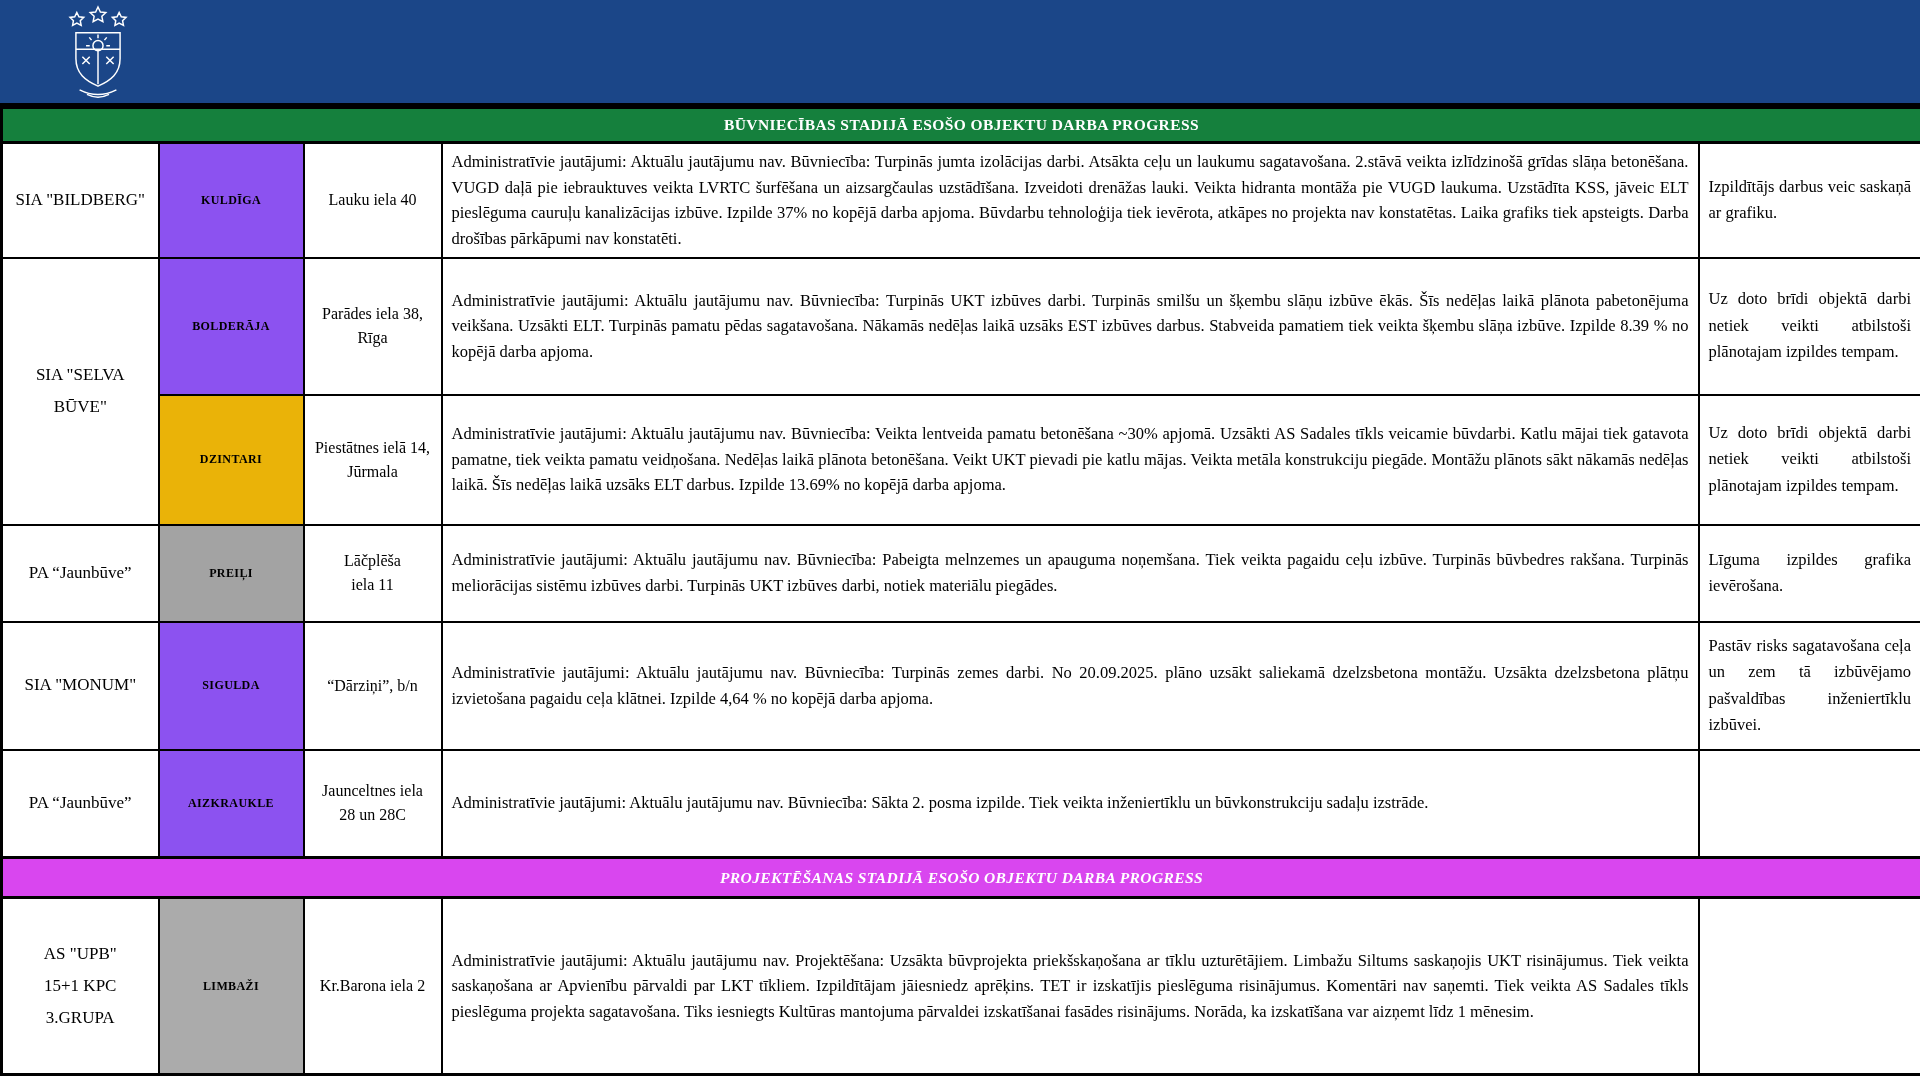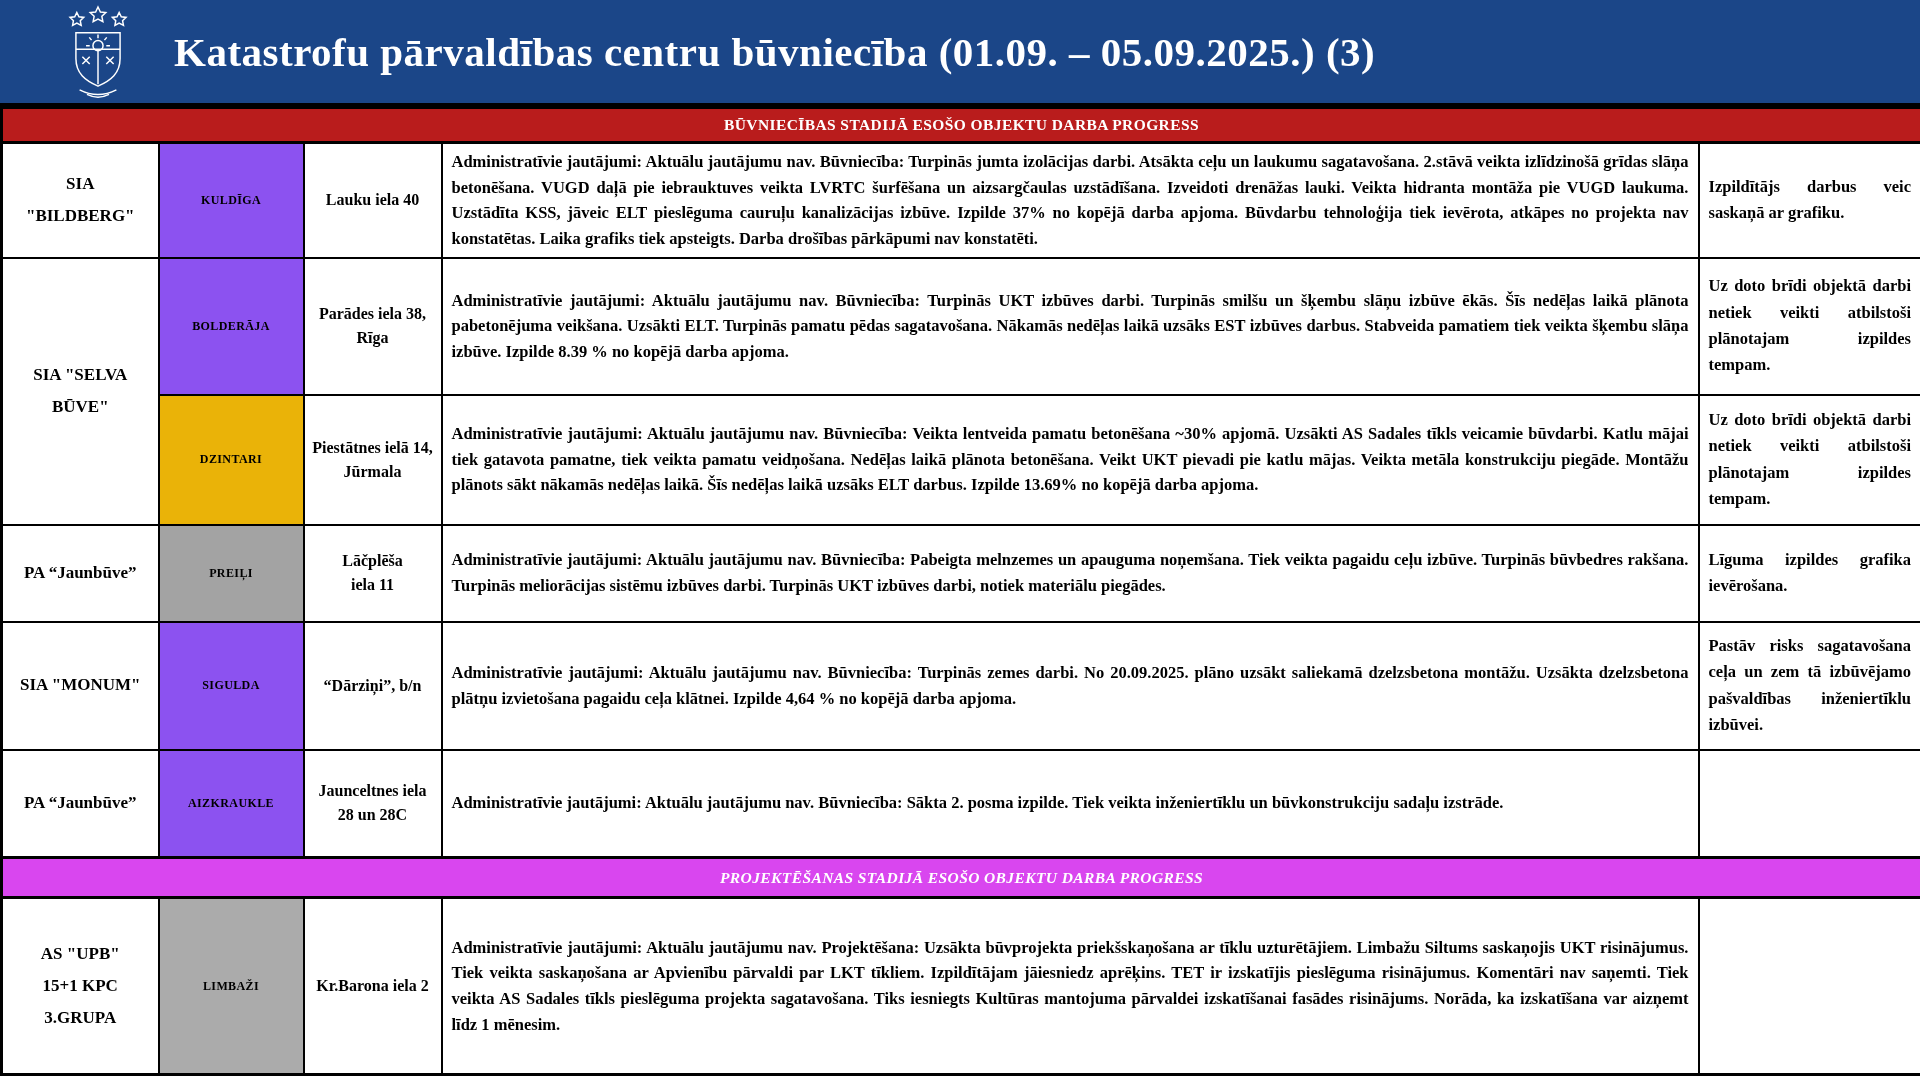--- a/index.html
+++ b/index.html
@@ -18,21 +18,21 @@
   .logo{width:92px;height:96px;flex:0 0 auto;margin-top:2px;}
   .page-title{
     color:#fff;font-size:41px;font-weight:bold;letter-spacing:.5px;
     white-space:nowrap;
   }
   
   table.progress-table{
     width:1920px;border-collapse:collapse;table-layout:fixed;
     border:3px solid #000;
   }
-  td{border:2px solid #000;box-sizing:border-box;vertical-align:middle;overflow:hidden;font-weight:bold;}
+  td{border:2px solid #000;box-sizing:border-box;vertical-align:middle;overflow:hidden;}
   tr.banner-row td{
     color:#fff;text-align:center;font-weight:bold;font-size:15.5px;
     letter-spacing:.4px;border:3px solid #000;padding:5px 0;
   }
   td.cell-company{
     text-align:center;font-size:17px;padding:2px 8px;
     white-space:pre-line;line-height:1.9;
   }
   td.cell-location{
     text-align:center;font-weight:bold;font-size:12px;
@@ -68,35 +68,34 @@
 
     <circle cx="50" cy="44" r="5.5"></circle>
     <path d="M50 36 v-4 M43 38 l-2.5-3 M57 38 l2.5-3 M41 44 h-4 M59 44 h4"></path>
 
     <path d="M33 56 l8 8 M41 56 l-8 8"></path>
     <path d="M59 56 l8 8 M67 56 l-8 8"></path>
 
     <path d="M30 92 q20 10 40 0"></path>
     <path d="M38 97 q12 6 24 0"></path>
   </svg>
-  <div class="page-title">Katastrofu pārvaldības centru būvniecība (01.09. – 05.09.2025.) (3)</div>
 </div>
 
 <table class="progress-table">
   <colgroup>
     <col style="width:157px">
       <col style="width:145px">
       <col style="width:138px">
     <col style="width:1257px">
       <col style="width:223px">
   </colgroup>
 
   <tbody>
       <tr class="banner-row" style="height:35px">
-    <td colspan="5" style="background-color: #b91c1c;">BŪVNIECĪBAS STADIJĀ ESOŠO OBJEKTU DARBA PROGRESS</td>
+    <td colspan="5" style="background-color: #15803d;">BŪVNIECĪBAS STADIJĀ ESOŠO OBJEKTU DARBA PROGRESS</td>
   </tr>
 
   <tr style="height:115px">
     <td class="cell-company">SIA "BILDBERG"</td>
     <td class="cell-location" style="background-color: rgb(140, 82, 240);">KULDĪGA</td>
     <td class="cell-address">Lauku iela 40</td>
     <td class="cell-progress">Administratīvie jautājumi: Aktuālu jautājumu nav. Būvniecība: Turpinās jumta izolācijas darbi. Atsākta ceļu un laukumu sagatavošana. 2.stāvā veikta izlīdzinošā grīdas slāņa betonēšana. VUGD daļā pie iebrauktuves veikta LVRTC šurfēšana un aizsargčaulas uzstādīšana. Izveidoti drenāžas lauki. Veikta hidranta montāža pie VUGD laukuma. Uzstādīta KSS, jāveic ELT pieslēguma cauruļu kanalizācijas izbūve. Izpilde 37% no kopējā darba apjoma. Būvdarbu tehnoloģija tiek ievērota, atkāpes no projekta nav konstatētas. Laika grafiks tiek apsteigts. Darba drošības pārkāpumi nav konstatēti.</td>
     <td class="cell-status">Izpildītājs darbus veic saskaņā ar grafiku.</td>
   </tr>
 

